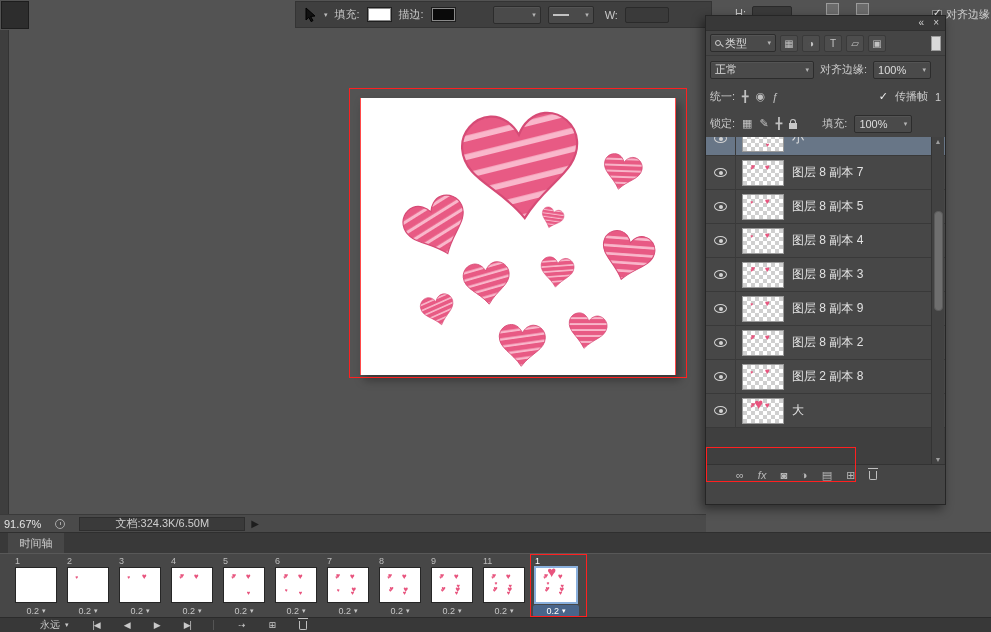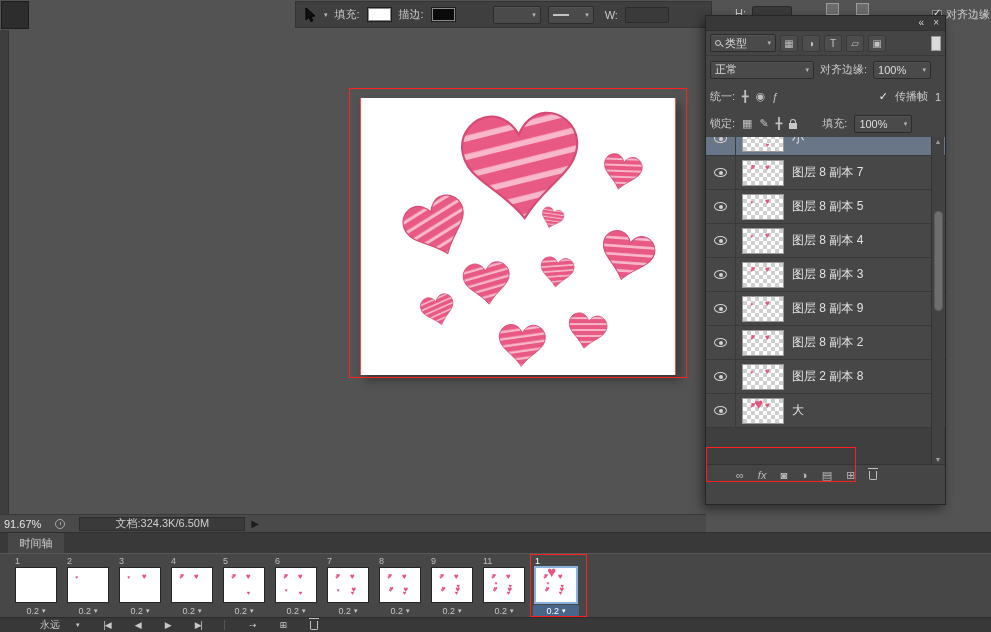--- a/index.html
+++ b/index.html
@@ -105,21 +105,21 @@
   .frame-delay{position:absolute;top:49px;left:1px;width:46px;height:12px;font-size:9px;color:#c6c6c6;
                display:flex;align-items:center;justify-content:center;gap:3px}
   .frame-delay .arr{font-size:7px}
   .frame.sel .frame-thumb{border:1px solid #8ab0dd;box-shadow:0 0 0 1px #8ab0dd}
   .frame.sel .frame-delay{background:#49658a;color:#fff;border-radius:2px}
   .frame.sel .frame-num{color:#fff}
 
   
   #botBar{position:absolute;left:0;top:617px;width:991px;height:15px;background:#383838;
           border-top:1px solid #2b2b2b;display:flex;align-items:center;color:#c9c9c9;font-size:10px}
-  #loopSel{margin-left:40px;display:flex;gap:16px;align-items:center}
+  #loopSel{margin-left:40px;display:flex;gap:5px;align-items:center}
   #loopSel .arr{font-size:7px}
   .pb{margin-left:24px;font-size:9px;letter-spacing:-1px}
   .vdiv{width:1px;height:10px;background:#555;margin-left:22px}
 </style>
 </head>
 <body>
 
 <div id="topLeftSq"></div>
 <div id="leftStrip"></div>
 

